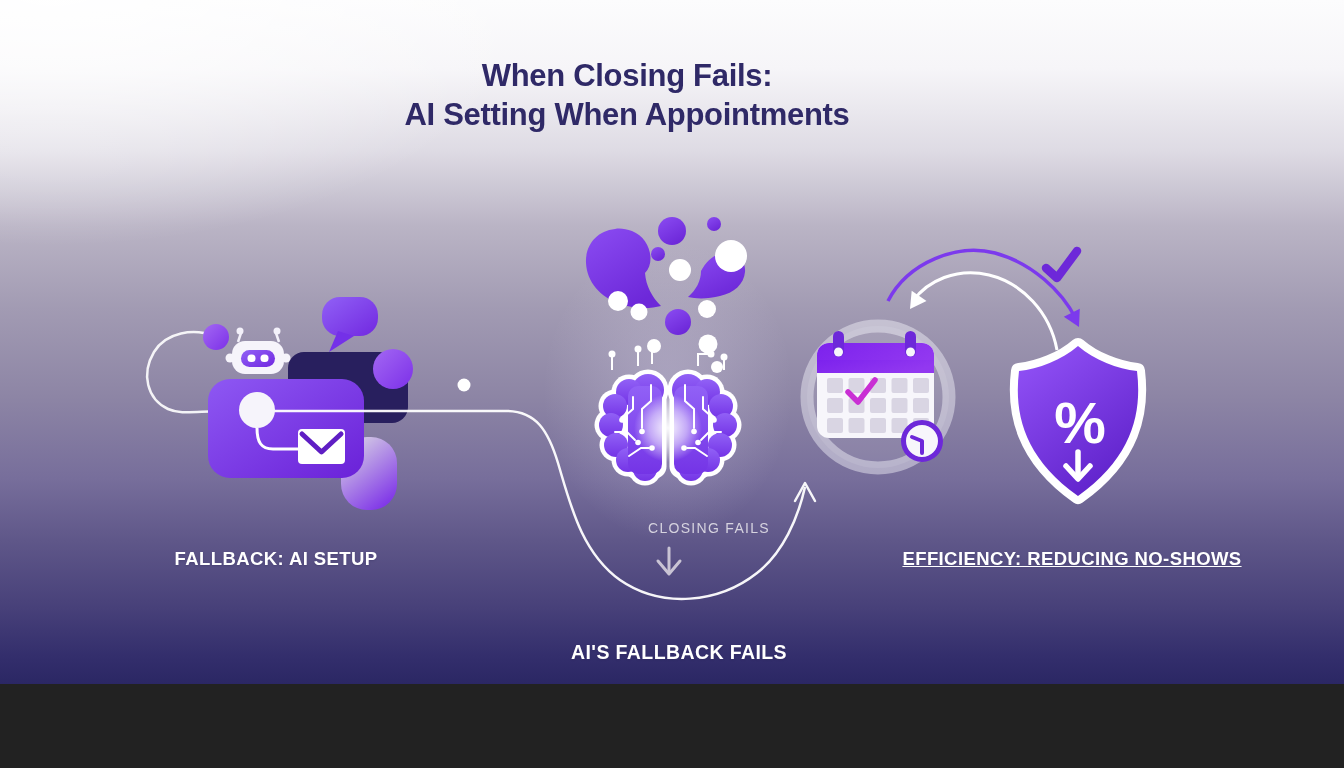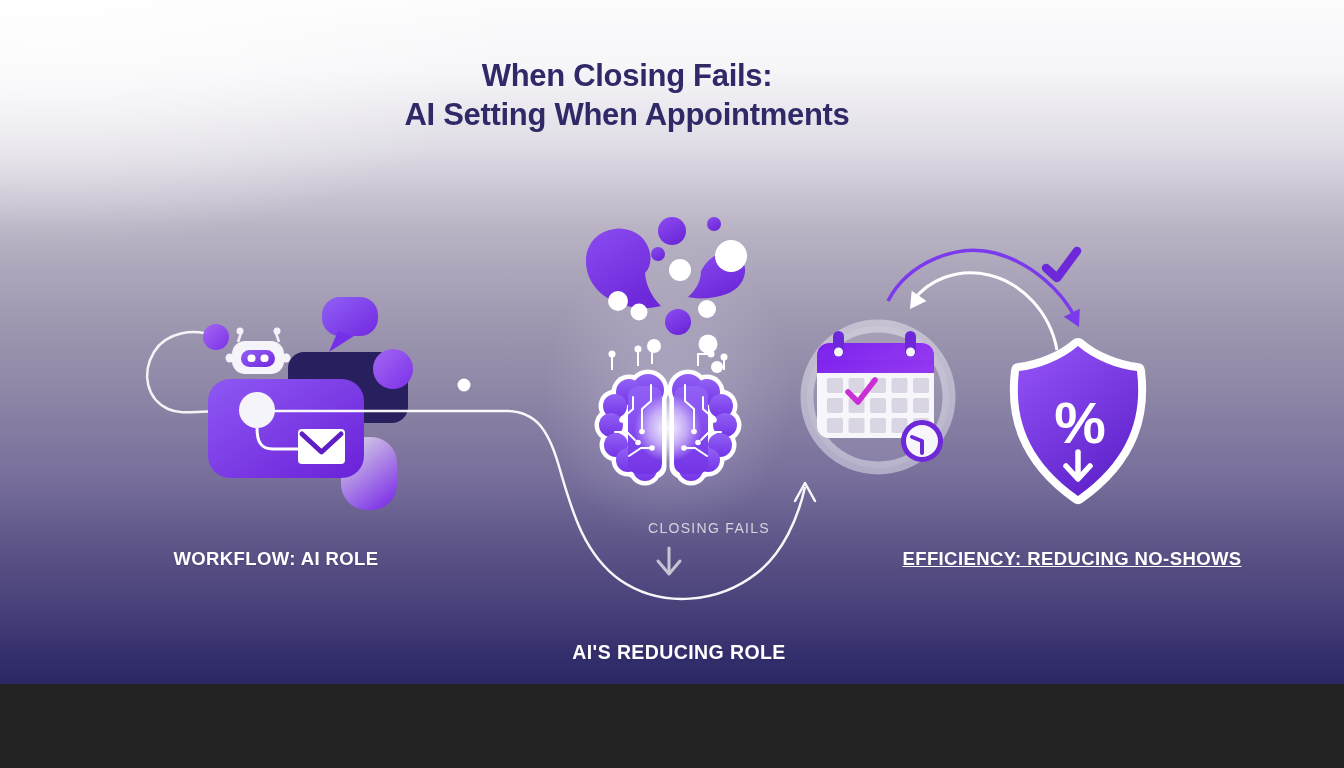--- a/index.html
+++ b/index.html
@@ -282,17 +282,17 @@
     <g>
       <path d="M 1078 346 C 1094 360 1118 369 1137 371 C 1142 412 1133 457 1078 496 C 1023 457 1014 412 1019 371 C 1038 369 1062 360 1078 346 Z" fill="url(#gShield)" stroke="#ffffff" stroke-width="16" stroke-linejoin="round" paint-order="stroke"></path>
       <text x="1080" y="443" text-anchor="middle" font-size="58" font-weight="bold" fill="#ffffff" font-family="Liberation Sans, sans-serif">%</text>
       <g stroke="#ffffff" stroke-width="5.5" fill="none" stroke-linecap="round" stroke-linejoin="round">
         <path d="M 1078 452 V 477"></path>
         <path d="M 1066 466 L 1078 479 L 1090 466"></path>
       </g>
     </g>
   </svg>
 
-  <div class="label" style="left:276px;top:559px;">WORKFLOW: AI ROLE</div>
+  <div class="label" style="left:276px;top:559px;">FALLBACK: AI SETUP</div>
   <div class="sublabel" style="left:673px;top:528px;margin-left:36px;">CLOSING FAILS</div>
-  <div class="label" style="left:679px;top:652px;font-size:19.5px;">AI'S REDUCING ROLE</div>
+  <div class="label" style="left:679px;top:652px;font-size:19.5px;">AI'S FALLBACK FAILS</div>
   <div class="label" style="left:1072px;top:559px;text-decoration:underline;">EFFICIENCY: REDUCING NO-SHOWS</div>
 </div>
 
 </body></html>

